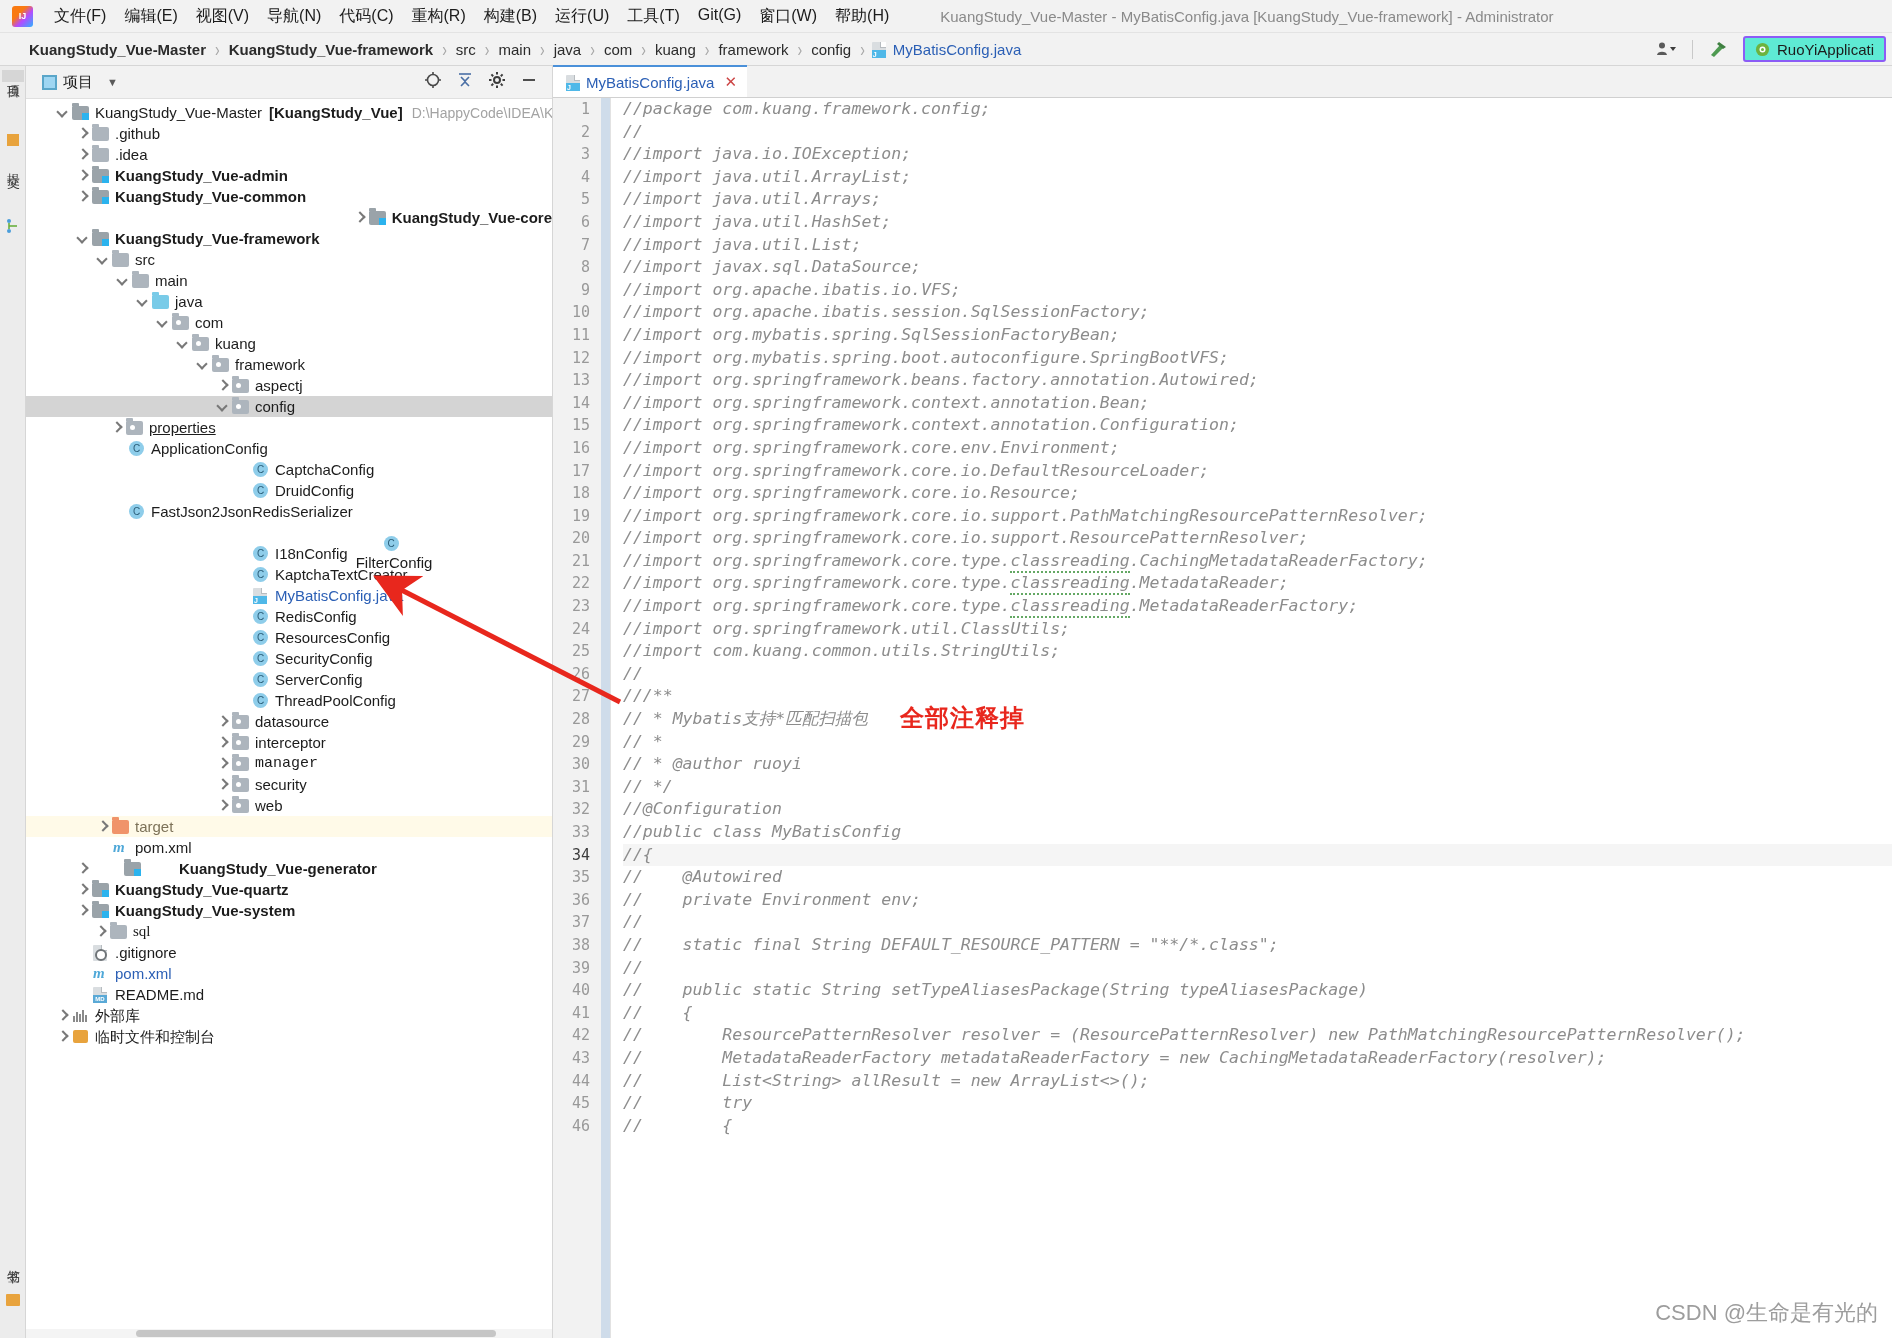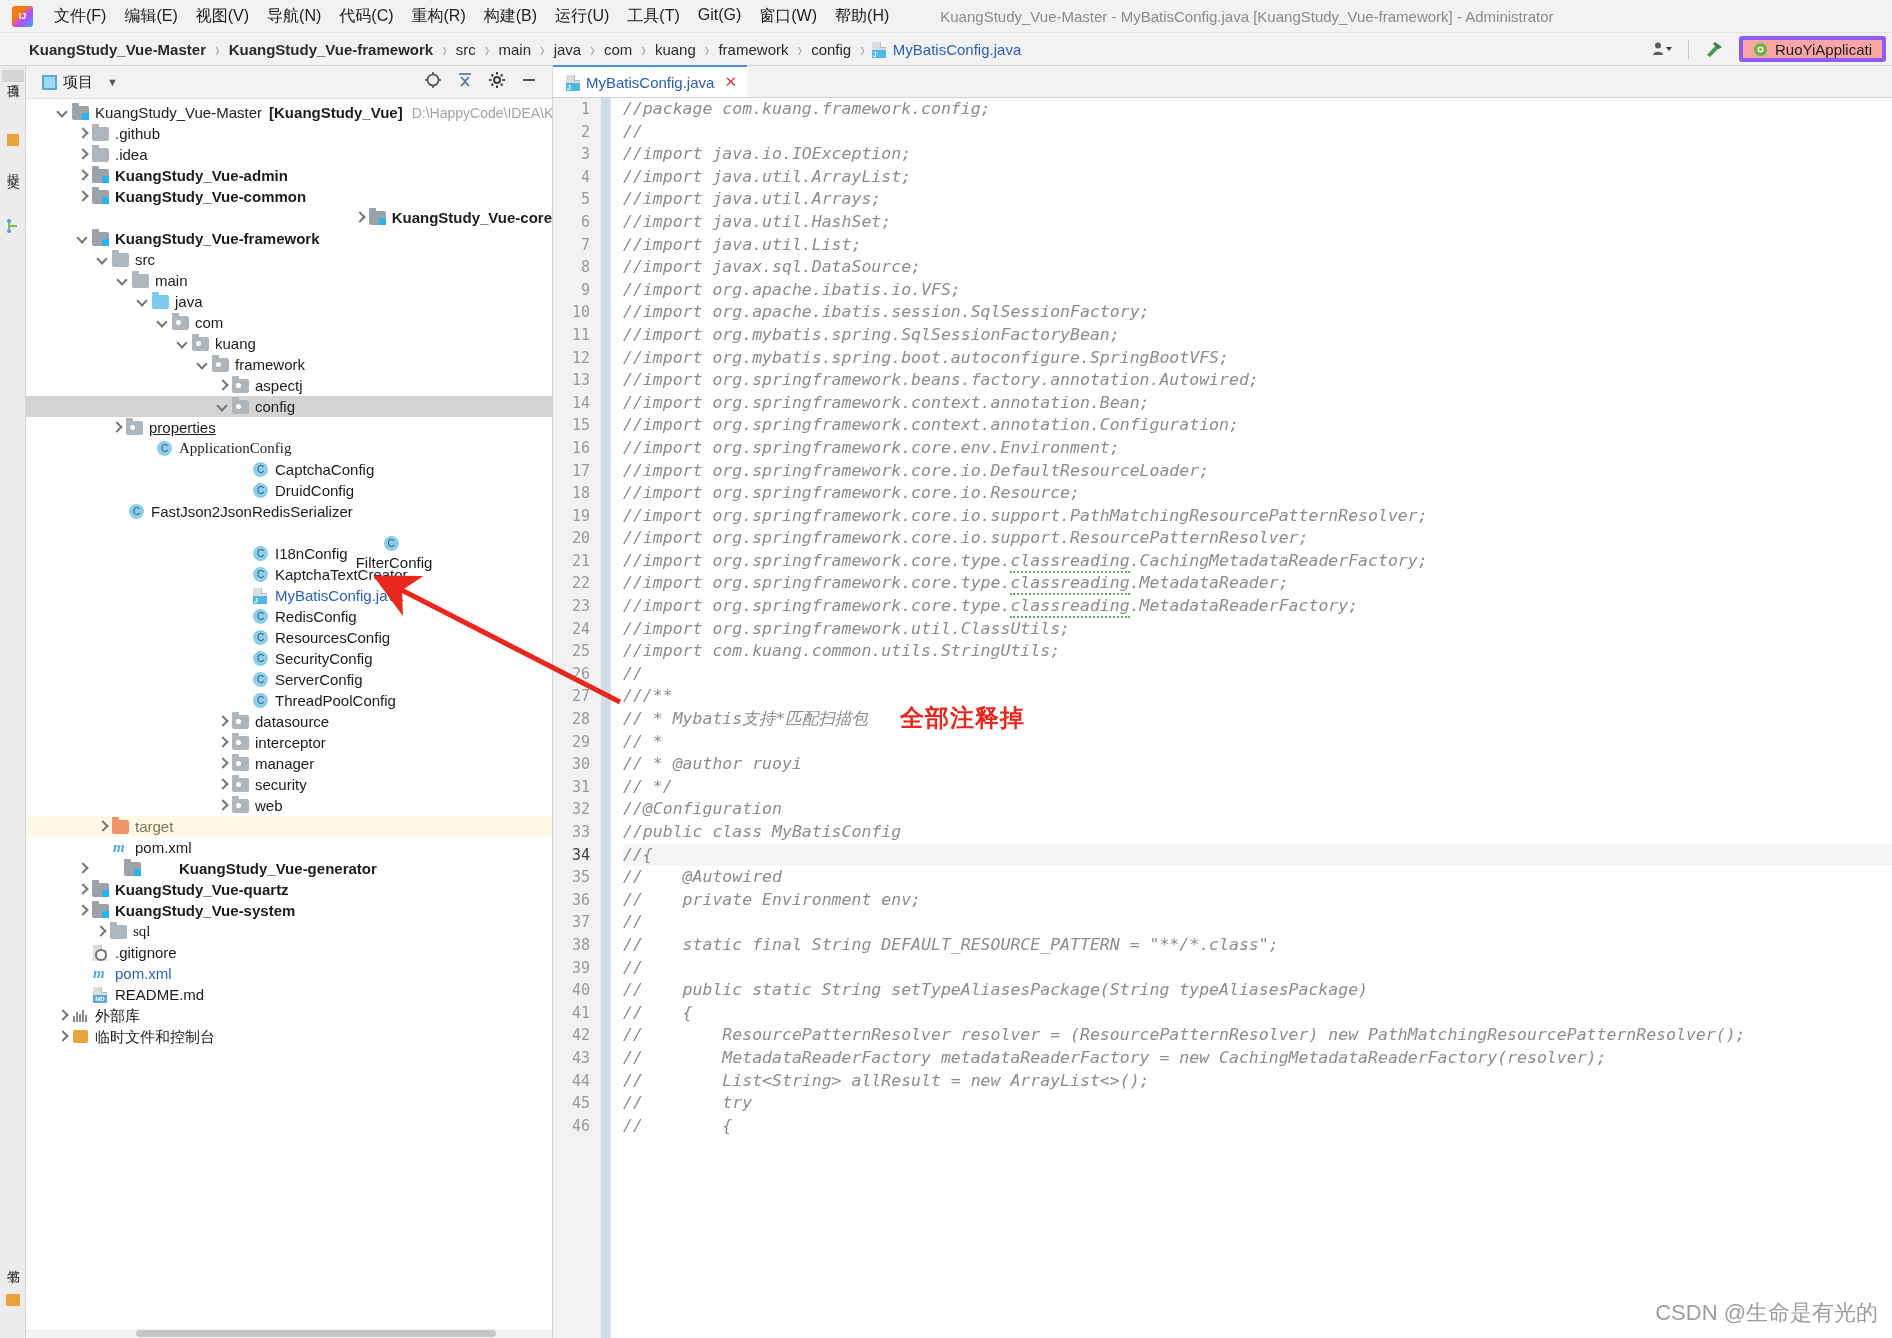--- a/index.html
+++ b/index.html
@@ -66,22 +66,22 @@
   .navbar-right {
     margin-left: auto; display: flex; align-items: center;
     padding-right: 6px; gap: 13px;
   }
   .nav-icon-btn {
     display: flex; align-items: center; justify-content: center;
     height: 26px; min-width: 24px; color: #5a5a5a;
   }
   .run-config-box {
     display: flex; align-items: center; gap: 7px;
-    height: 26px; padding: 0 10px; border: 4px solid #8b5cf6;
-    background: #fca5a5; border-radius: 3px; font-size: 15px; color: #1c1c1c;
+    height: 26px; padding: 0 10px; border: 2px solid #8b5cf6;
+    background: #5eead4; border-radius: 3px; font-size: 15px; color: #1c1c1c;
     white-space: nowrap;
   }
   .spring-leaf {
     width: 15px; height: 15px; flex: none;
   }
   .vline { width: 1px; height: 19px; background: #c9c9c9; }
 
   
   .toolstrip {
     position: absolute; left: 0; top: 66px; width: 26px; bottom: 0;
@@ -563,21 +563,21 @@
           </span>
           <span class="lbl">config</span>
         </div>
         <div class="row" style="padding-left: 84px; text-decoration: underline;">
           <span class="arrow"></span>
           <span class="ico">
             <span class="i-folder-pkg"></span>
           </span>
           <span class="lbl">properties</span>
         </div>
-        <div class="row" style="padding-left: 114px; font-family: Liberation Serif, serif;">
+        <div class="row" style="padding-left: 86px;">
           <span class="arrow none"></span>
           <span class="ico">
             <span class="i-class"></span>
           </span>
           <span class="lbl">ApplicationConfig</span>
         </div>
         <div class="row" style="padding-left: 210px;">
           <span class="arrow none"></span>
           <span class="ico">
             <span class="i-class"></span>
@@ -668,21 +668,21 @@
           </span>
           <span class="lbl">datasource</span>
         </div>
         <div class="row" style="padding-left: 190px;">
           <span class="arrow"></span>
           <span class="ico">
             <span class="i-folder-pkg"></span>
           </span>
           <span class="lbl">interceptor</span>
         </div>
-        <div class="row" style="padding-left: 190px;">
+        <div class="row" style="padding-left: 190px; font-family: Liberation Mono, monospace;">
           <span class="arrow"></span>
           <span class="ico">
             <span class="i-folder-pkg"></span>
           </span>
           <span class="lbl">manager</span>
         </div>
         <div class="row" style="padding-left: 190px;">
           <span class="arrow"></span>
           <span class="ico">
             <span class="i-folder-pkg"></span>

